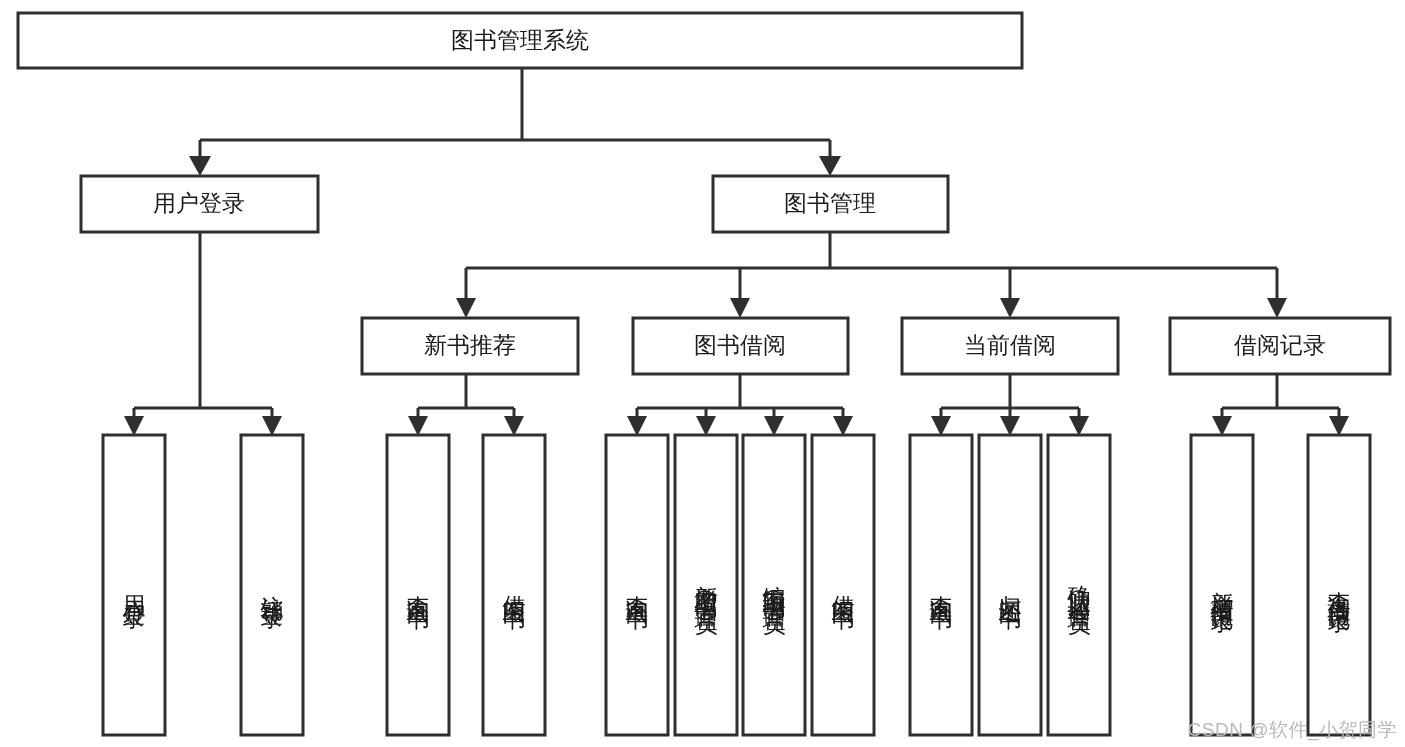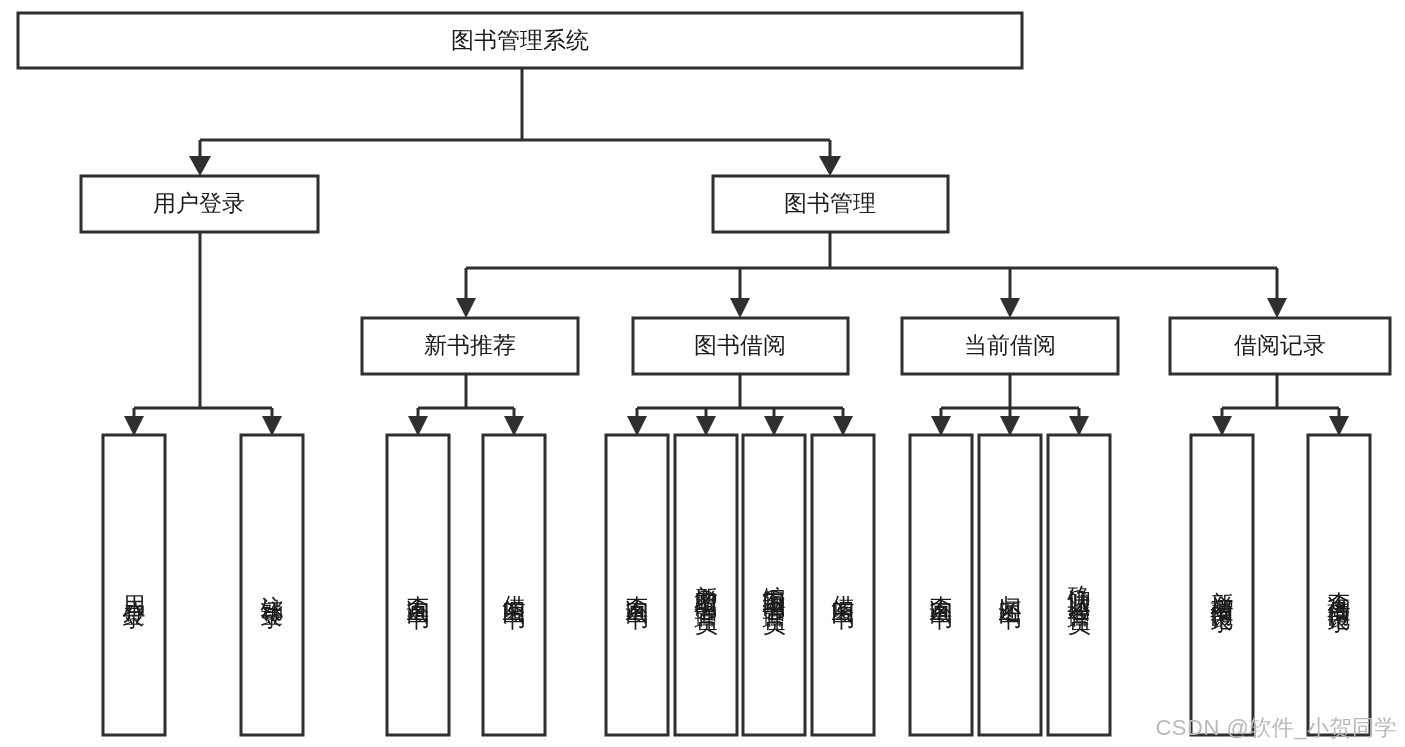--- a/index.html
+++ b/index.html
@@ -63,21 +63,21 @@
     align-items: center;
     justify-content: center;
     text-align: center;
     user-select: none;
   }
   .watermark {
     position: absolute;
     right: 8px;
     bottom: 4px;
     font-family: "Liberation Sans", "DejaVu Sans", sans-serif;
-    font-size: 22px;
+    font-size: 19px;
     color: #b9b9b9;
     letter-spacing: 0.5px;
     white-space: nowrap;
   }
 </style>
 </head>
 <body>
 
 <div id="diagram-root">
 

